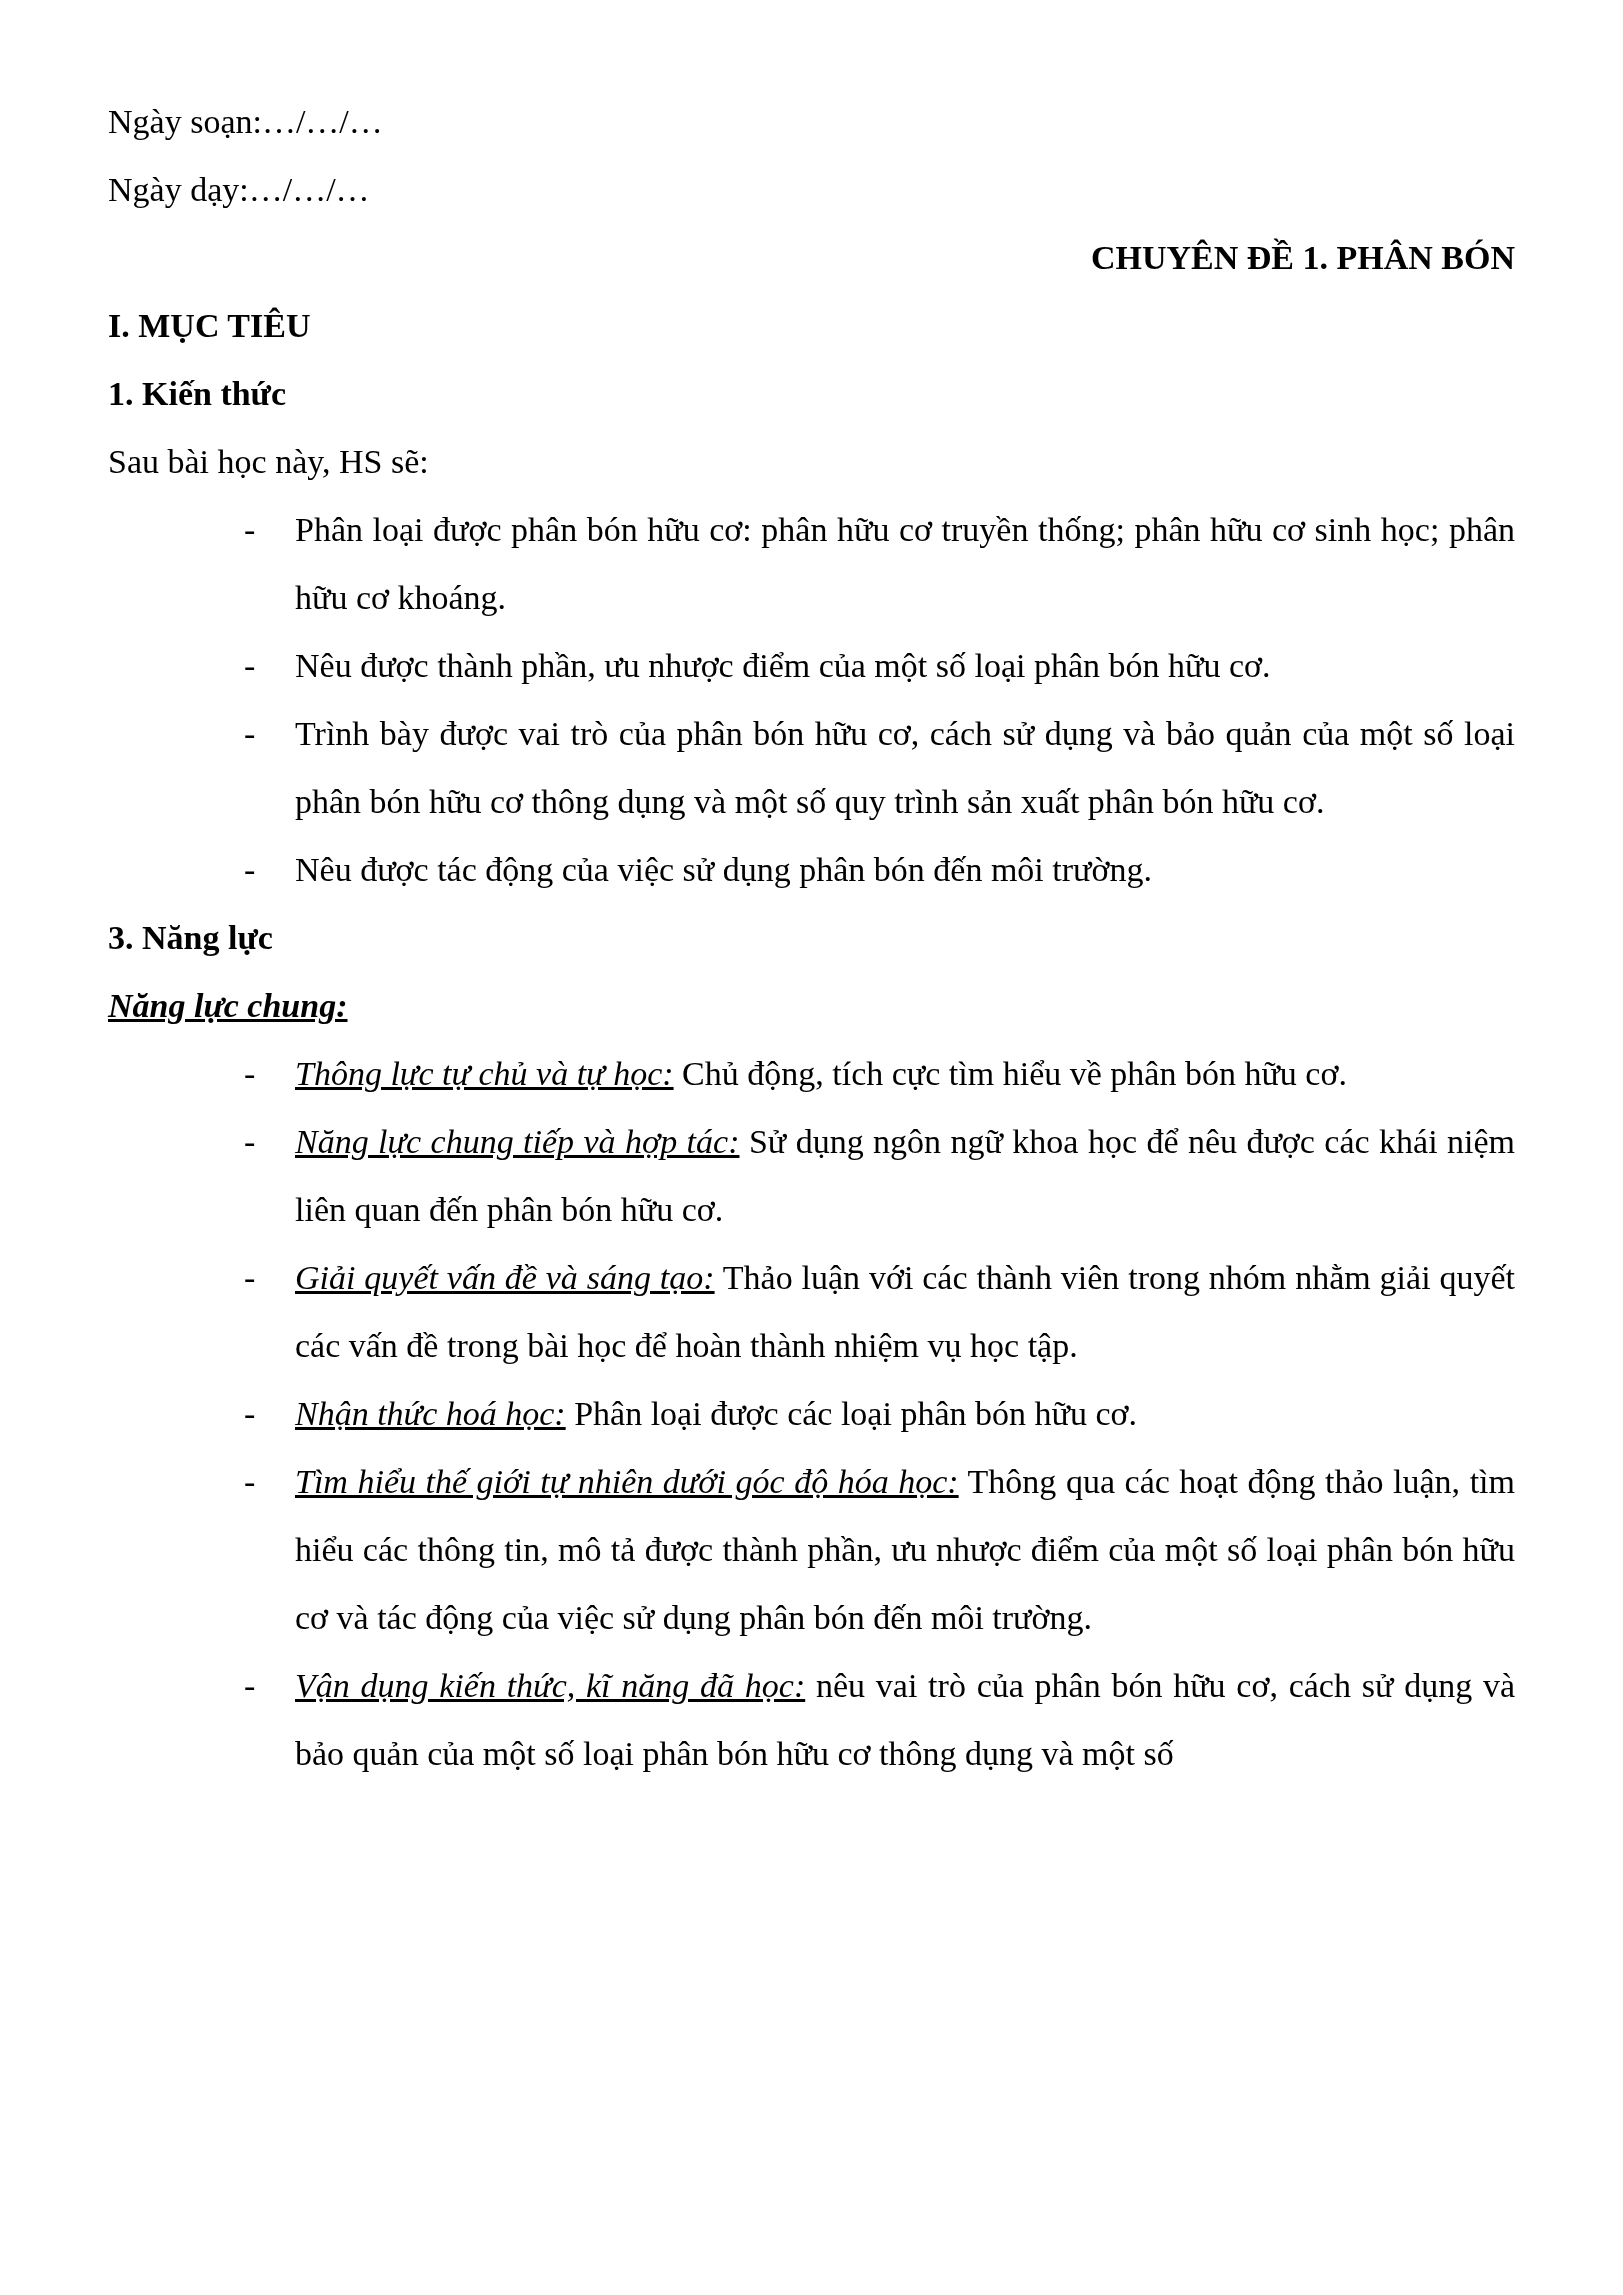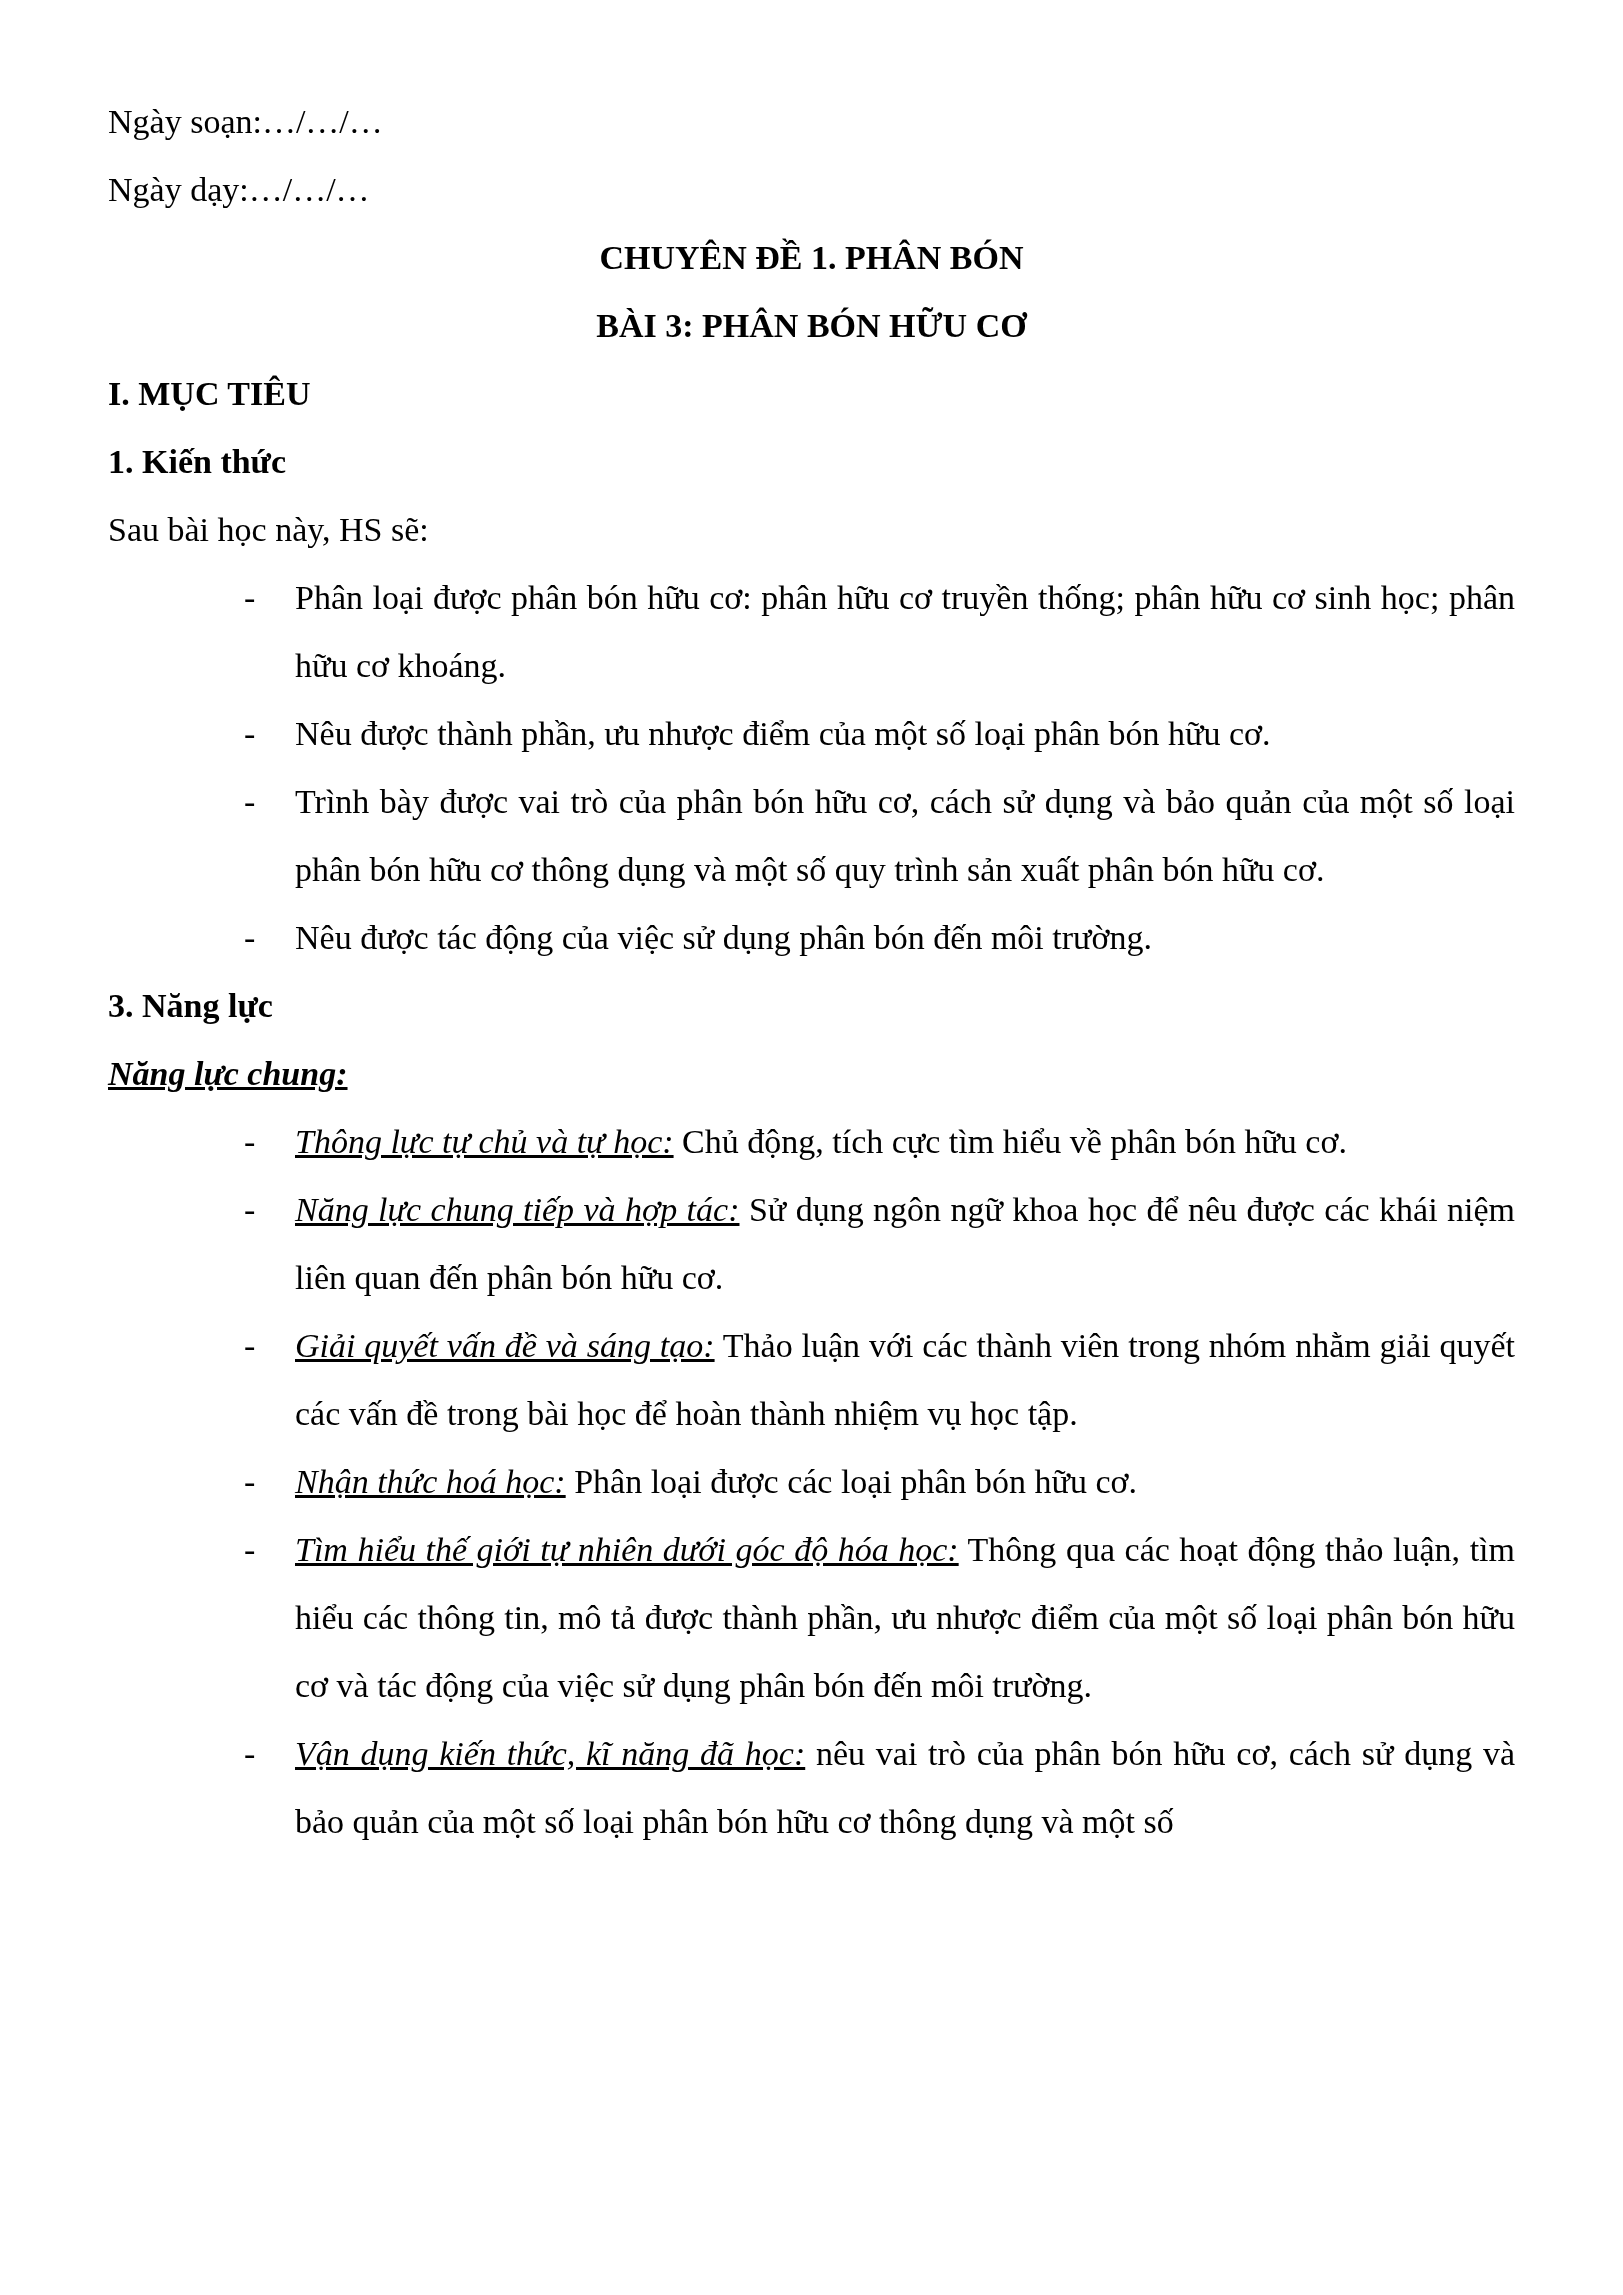--- a/index.html
+++ b/index.html
@@ -17,21 +17,21 @@
     color: #000000;
     font-family: "Liberation Serif", "DejaVu Serif", serif;
     font-size: 34px;
     line-height: 68px;
     overflow: hidden;
   }
   .para {
     margin: 0;
     text-align: justify;
   }
-  .center { text-align: center; }
+  .center { text-align: right; }
   .bold { font-weight: bold; }
   .italic { font-style: italic; text-decoration: underline; }
   .li {
     display: flex;
     align-items: flex-start;
     padding-left: 136px;
   }
   .marker {
     flex: 0 0 51px;
     width: 51px;
@@ -43,21 +43,20 @@
 </style>
 </head>
 <body>
 
 <div class="page">
 
   <p class="para">Ngày soạn:…/…/…</p>
   <p class="para">Ngày dạy:…/…/…</p>
 
   <p class="para center bold">CHUYÊN ĐỀ 1. PHÂN BÓN</p>
-  <p class="para center bold">BÀI 3: PHÂN BÓN HỮU CƠ</p>
 
   <p class="para bold">I. MỤC TIÊU</p>
   <p class="para bold">1. Kiến thức</p>
   <p class="para">Sau bài học này, HS sẽ:</p>
 
   <div class="li">
     <span class="marker">-</span>
     <div class="li-text">Phân loại được phân bón hữu cơ: phân hữu cơ truyền thống; phân hữu cơ sinh học; phân hữu cơ khoáng.</div>
   </div>
   <div class="li">

